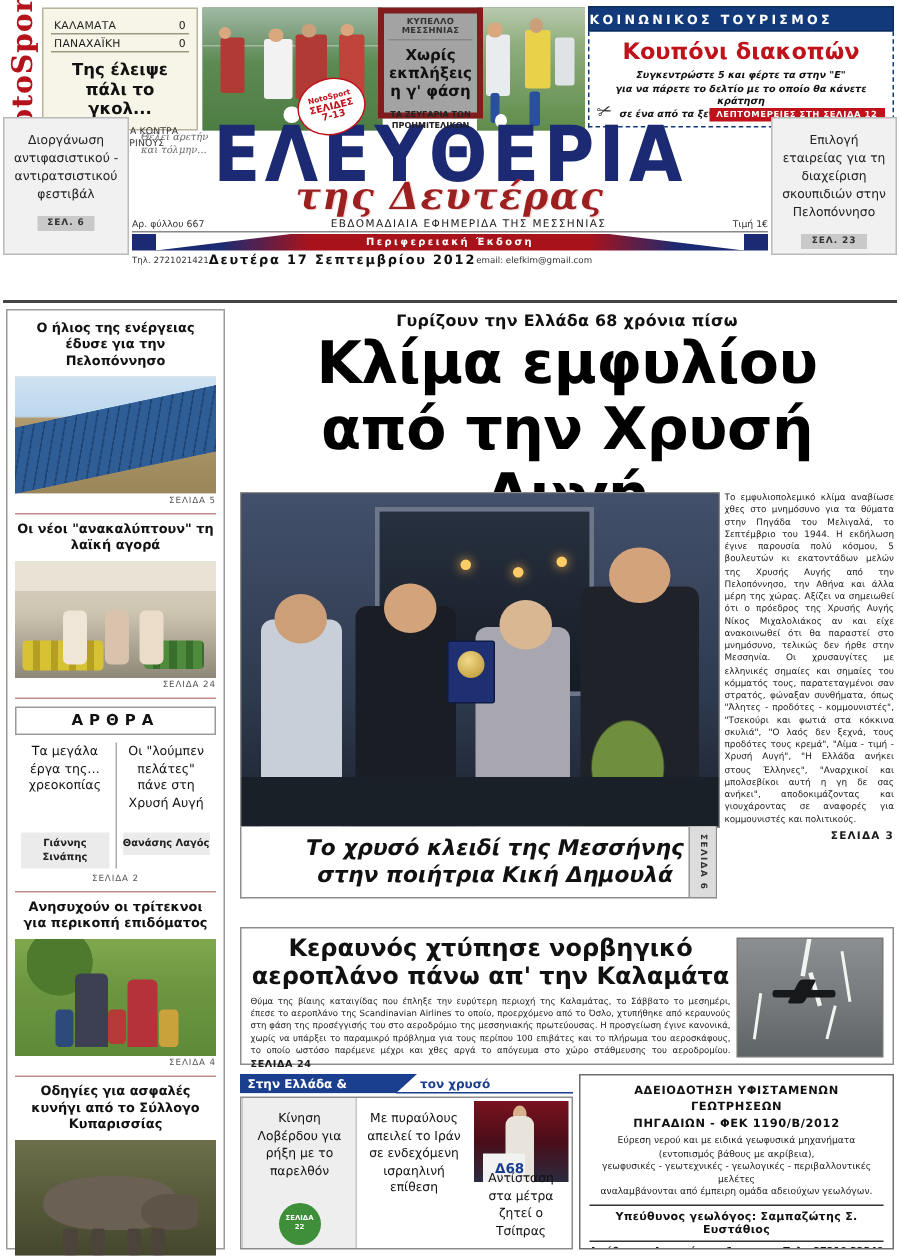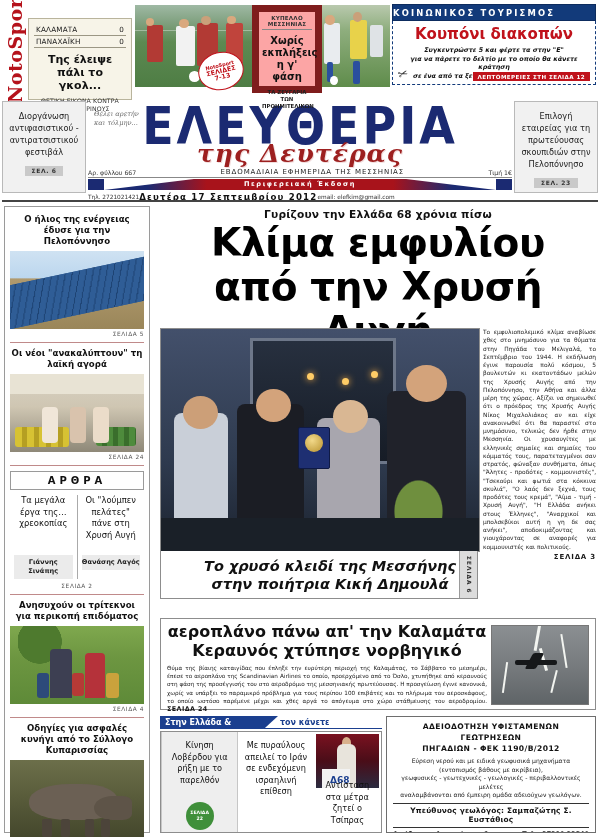--- a/index.html
+++ b/index.html
@@ -12,39 +12,39 @@
   .box{box-sizing:border-box;}
   .ctr{text-align:center;}
 
   
   .sportstrip{position:absolute;left:0;top:0;width:600px;height:92px;}
   .noto-logo{position:absolute;left:2px;top:4px;width:26px;height:84px;
       color:#b5121b;font-weight:bold;font-size:19px;letter-spacing:.5px;
       writing-mode:vertical-rl;transform:rotate(180deg);
       display:flex;align-items:center;justify-content:center;
       font-family:"DejaVu Serif","Liberation Serif",serif;}
-  .score-card{position:absolute;left:28px;top:18px;width:104px;height:82px;
+  .score-card{position:absolute;left:28px;top:5px;width:104px;height:82px;
       background:#f7f4e8;border:1px solid #b9b49c;padding:5px 5px 3px;}
   .score-row{display:flex;justify-content:space-between;font-size:7.2px;
       border-bottom:1px solid #9b9784;padding:1px 2px;letter-spacing:.2px;}
   .score-head{margin-top:5px;font-size:11px;font-weight:bold;line-height:13px;color:#111;}
   .score-sub{margin-top:5px;font-size:6.2px;color:#333;line-height:8px;letter-spacing:.1px;}
 
   .sp-photo{position:absolute;top:5px;height:82px;background:#4e6f3d;overflow:hidden;}
   .sp-photo-1{left:135px;width:120px;}
   .sp-photo-2{left:318px;width:72px;}
   .pitch{position:absolute;inset:0;
      background:
        linear-gradient(180deg,#9fb9a4 0%,#7fa07e 22%,#5d8a52 45%,#4e7d44 100%);}
   .pitch.b{background:linear-gradient(180deg,#b9c9ae 0%,#8fae7e 30%,#5f8c4b 100%);}
   .pl{position:absolute;border-radius:2px;}
   .stripe-line{position:absolute;left:0;right:0;height:1px;background:rgba(255,255,255,.35);}
 
-  .cup-card{position:absolute;left:252px;top:5px;width:70px;height:88px;
-      background:#fca5a5;border:7px solid #7f1d1d;padding:3px;z-index:3;}
+  .cup-card{position:absolute;left:252px;top:5px;width:70px;height:74px;
+      background:#a3a3a3;border:4px solid #7f1d1d;padding:3px;z-index:3;}
   .cup-title{font-size:5.6px;font-weight:bold;color:#333;text-align:center;
       border-bottom:1px solid #888;padding-bottom:2px;letter-spacing:.2px;}
   .cup-main{text-align:center;font-size:10px;font-weight:bold;line-height:12px;margin-top:5px;color:#111;}
   .cup-sub{text-align:center;font-size:5.4px;font-weight:bold;color:#222;line-height:7px;margin-top:6px;}
   .seal{position:absolute;left:198px;top:52px;width:44px;height:36px;
       border:1.5px solid #c0121b;border-radius:50%;background:#fff;z-index:5;
       transform:rotate(-14deg);display:flex;flex-direction:column;
       align-items:center;justify-content:center;color:#c0121b;}
   .seal span{font-size:5px;font-weight:bold;line-height:6px;display:block;}
   .seal .s2{font-size:6.4px;}
@@ -57,21 +57,21 @@
       padding:5px 6px 0;box-sizing:border-box;}
   .coupon-h{color:#c0121b;font-size:15px;font-weight:bold;text-align:center;
       font-family:"DejaVu Sans","Liberation Sans",sans-serif;line-height:17px;}
   .coupon-t{font-size:6.4px;font-style:italic;font-weight:bold;text-align:center;
       line-height:8.6px;margin-top:3px;color:#111;}
   .coupon-foot{position:absolute;right:5px;bottom:3px;background:#c0121b;color:#fff;
       font-size:5.6px;font-weight:bold;padding:1.5px 5px;letter-spacing:.4px;}
   .scissors{position:absolute;left:5px;bottom:3px;font-size:12px;color:#333;transform:rotate(-18deg);}
 
   
-  .masthead{position:absolute;left:0;top:98px;width:600px;height:108px;}
+  .masthead{position:absolute;left:0;top:75px;width:600px;height:108px;}
   .side-box{position:absolute;width:84px;background:#f1f1f1;border:1px solid #b9b9b9;
       box-sizing:border-box;padding:8px 4px 4px;text-align:center;}
   .side-box .t{font-size:8.2px;line-height:12px;color:#222;}
   .side-box .pg{display:inline-block;margin-top:6px;background:#c9c9c9;color:#333;
       font-size:6px;font-weight:bold;padding:1.5px 7px;letter-spacing:.6px;}
   .sb-left{left:2px;top:3px;height:92px;}
   .sb-right{right:2px;top:3px;height:92px;}
 
   .motto{position:absolute;left:94px;top:12px;width:48px;font-size:6.6px;font-style:italic;
      line-height:9px;color:#6b6b6b;font-family:"DejaVu Serif","Liberation Serif",serif;}
@@ -342,21 +342,21 @@
         <span>Περιφερειακή Έκδοση</span>
       </div>
       <div class="info-bot">
         <span class="l">Τηλ. 2721021421</span>
         <span class="date">Δευτέρα 17 Σεπτεμβρίου 2012</span>
         <span class="r">email: elefkim@gmail.com</span>
       </div>
     </div>
 
     <div class="side-box sb-right">
-      <div class="t">Επιλογή εταιρείας για τη πρωτεύουσας σκουπιδιών στην Πελοπόννησο</div>
+      <div class="t">Επιλογή εταιρείας για τη διαχείριση σκουπιδιών στην Πελοπόννησο</div>
       <div class="pg">ΣΕΛ. 23</div>
     </div>
   </div>
   <div class="rule"></div>
 
   <div class="leftcol">
 
     <div>
       <div class="lc-head">Ο ήλιος της ενέργειας έδυσε για την Πελοπόννησο</div>
       <div class="lc-img">
@@ -463,39 +463,39 @@
     <div class="tab">ΣΕΛΙΔΑ 6</div>
   </div>
 
   <div class="sidetext">
     <span class="ind">Το εμφυλιοπολεμικό κλίμα αναβίωσε χθες στο μνημόσυνο για τα θύματα στην Πηγάδα του Μελιγαλά, το Σεπτέμβριο του 1944. Η εκδήλωση έγινε παρουσία πολύ κόσμου, 5 βουλευτών κι εκατοντάδων μελών της Χρυσής Αυγής από την Πελοπόννησο, την Αθήνα και άλλα μέρη της χώρας. Αξίζει να σημειωθεί ότι ο πρόεδρος της Χρυσής Αυγής Νίκος Μιχαλολιάκος αν και είχε ανακοινωθεί ότι θα παραστεί στο μνημόσυνο, τελικώς δεν ήρθε στην Μεσσηνία. Οι χρυσαυγίτες με ελληνικές σημαίες και σημαίες του κόμματός τους, παρατεταγμένοι σαν στρατός, φώναξαν συνθήματα, όπως "Άλητες - προδότες - κομμουνιστές", "Τσεκούρι και φωτιά στα κόκκινα σκυλιά", "Ο λαός δεν ξεχνά, τους προδότες τους κρεμά", "Αίμα - τιμή - Χρυσή Αυγή", "Η Ελλάδα ανήκει στους Έλληνες", "Αναρχικοί και μπολσεβίκοι αυτή η γη δε σας ανήκει", αποδοκιμάζοντας και γιουχάροντας σε αναφορές για κομμουνιστές και πολιτικούς.</span>
     <span class="pg">ΣΕΛΙΔΑ 3</span>
   </div>
 
   <div class="light">
     <div class="light-h">
+      <div>Κεραυνός χτύπησε νορβηγικό</div>
       <div>αεροπλάνο πάνω απ' την Καλαμάτα</div>
-      <div>Κεραυνός χτύπησε νορβηγικό</div>
     </div>
     <div class="light-b">
       <span>Θύμα της βίαιης καταιγίδας που έπληξε την ευρύτερη περιοχή της Καλαμάτας, το Σάββατο το μεσημέρι, έπεσε το αεροπλάνο της Scandinavian Airlines το οποίο, προερχόμενο από το Όσλο, χτυπήθηκε από κεραυνούς στη φάση της προσέγγισής του στο αεροδρόμιο της μεσσηνιακής πρωτεύουσας. Η προσγείωση έγινε κανονικά, χωρίς να υπάρξει το παραμικρό πρόβλημα για τους περίπου 100 επιβάτες και το πλήρωμα του αεροσκάφους, το οποίο ωστόσο παρέμενε μέχρι και χθες αργά το απόγευμα στο χώρο στάθμευσης του αεροδρομίου.</span>
       <b>ΣΕΛΙΔΑ 24</b>
     </div>
     <div class="light-img">
       <div class="bolt" style="left:46%;top:-2%;width:3px;height:34%;transform:rotate(10deg);"></div>
       <div class="bolt" style="left:52%;top:28%;width:3px;height:30%;transform:rotate(-16deg);"></div>
       <div class="bolt" style="left:12%;top:46%;width:2px;height:40%;transform:rotate(8deg);"></div>
       <div class="bolt" style="left:74%;top:10%;width:2px;height:44%;transform:rotate(-9deg);"></div>
       <div class="bolt" style="left:64%;top:56%;width:2px;height:30%;transform:rotate(14deg);"></div>
       <div class="plane"></div>
     </div>
   </div>
 
   <div class="worldbar">
-    <div class="wb-white">τον κάνετε</div>
+    <div class="wb-white">τον χρυσό</div>
     <div class="wb-blue">Στην Ελλάδα &amp;</div>
   </div>
 
   <div class="worldbox">
     <div class="wcell mid">
       <span>Κίνηση Λοβέρδου για ρήξη με το παρελθόν</span>
       <div class="wseal">
         <span>ΣΕΛΙΔΑ</span>
         <span>22</span>
       </div>

